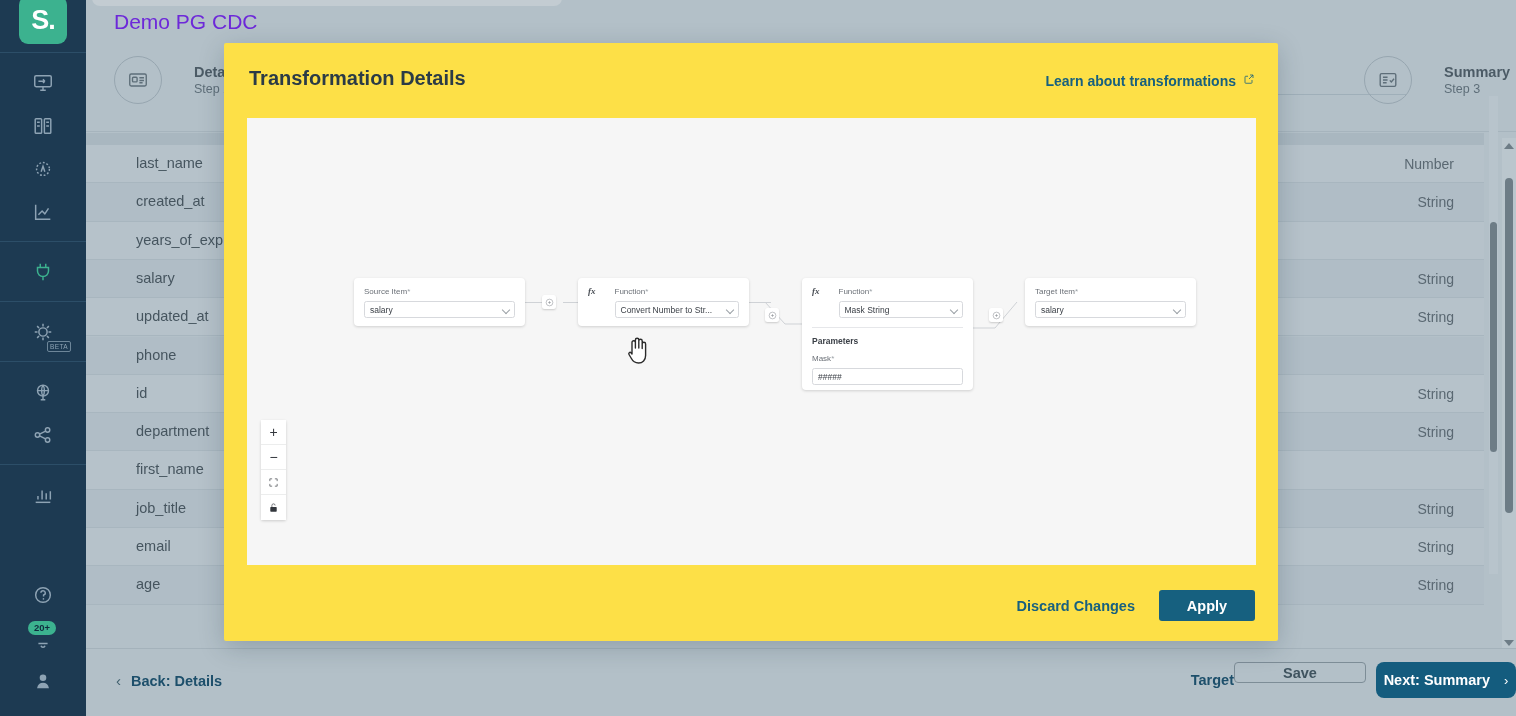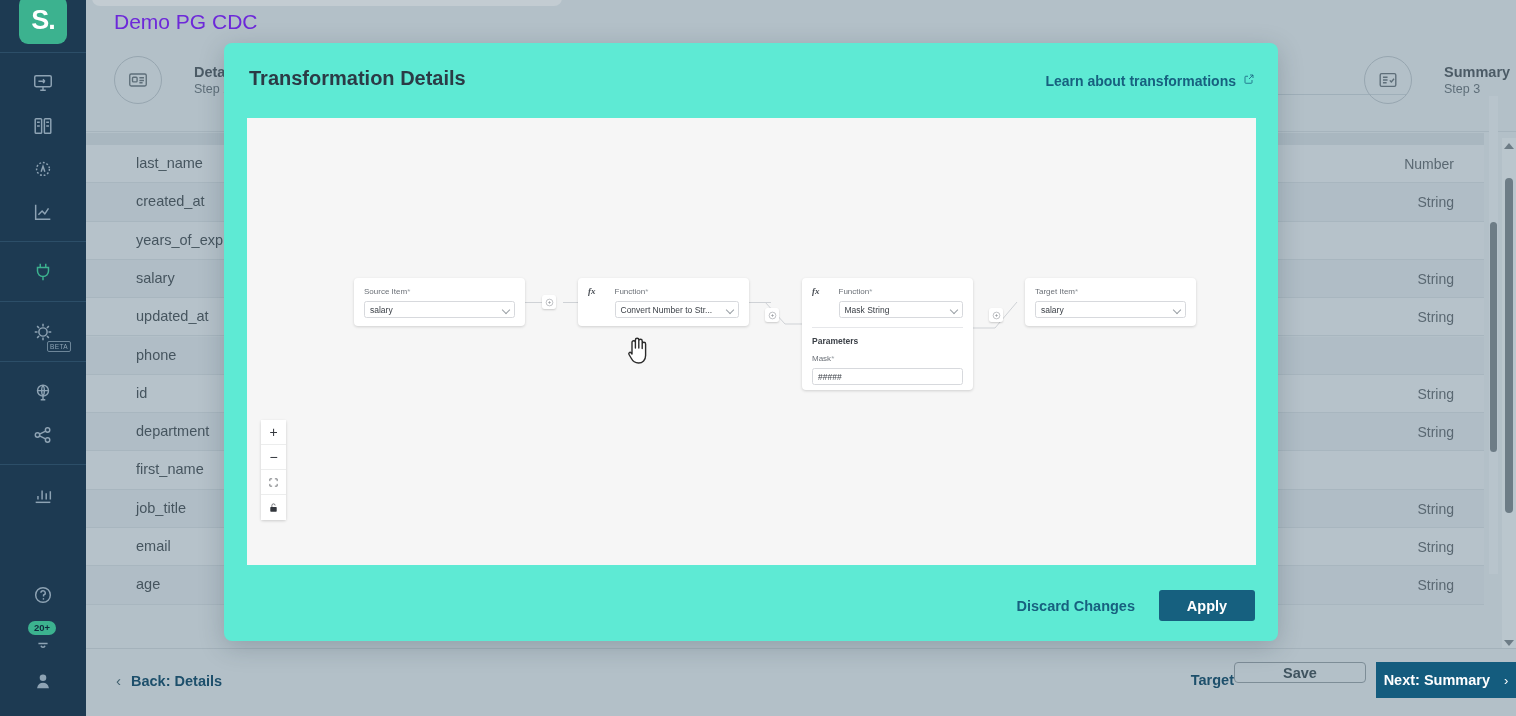--- a/index.html
+++ b/index.html
@@ -146,33 +146,33 @@
   }
   .save-btn {
     position: absolute; right: 150px; top: 13px;
     width: 132px; height: 21px; border-radius: 4px;
     border: 1px solid #7d8d97; background: transparent;
     font-size: 14.5px; color: #3f535f; font-weight: 600; cursor: pointer;
     font-family: "Liberation Sans", sans-serif;
   }
   .next-btn {
     position: absolute; right: 0; top: 13px;
-    width: 140px; height: 36px; border-radius: 0; border: none;
+    width: 140px; height: 36px; border-radius: 8px; border: none;
     background: #145c7e; color: #fff;
     font-size: 14.5px; font-weight: 700; cursor: pointer;
     display: flex; align-items: center; justify-content: center; gap: 14px;
     font-family: "Liberation Sans", sans-serif;
   }
   .next-btn .chev2 { font-weight: 400; font-size: 13px; }
 
   
   .modal {
     position: absolute; left: 224px; top: 43px;
     width: 1054px; height: 598px;
-    background: #5eead4; border-radius: 8px;
+    background: #fde047; border-radius: 2px;
     box-shadow: 0 6px 26px rgba(20,40,55,.22);
   }
   .modal-title {
     position: absolute; left: 25px; top: 24px;
     font-size: 20px; font-weight: 700; color: #2b3b46;
   }
   .learn-link {
     position: absolute; right: 23px; top: 30px;
     font-size: 14px; font-weight: 600; color: #17607f;
     display: flex; align-items: flex-start; gap: 7px; cursor: pointer;

